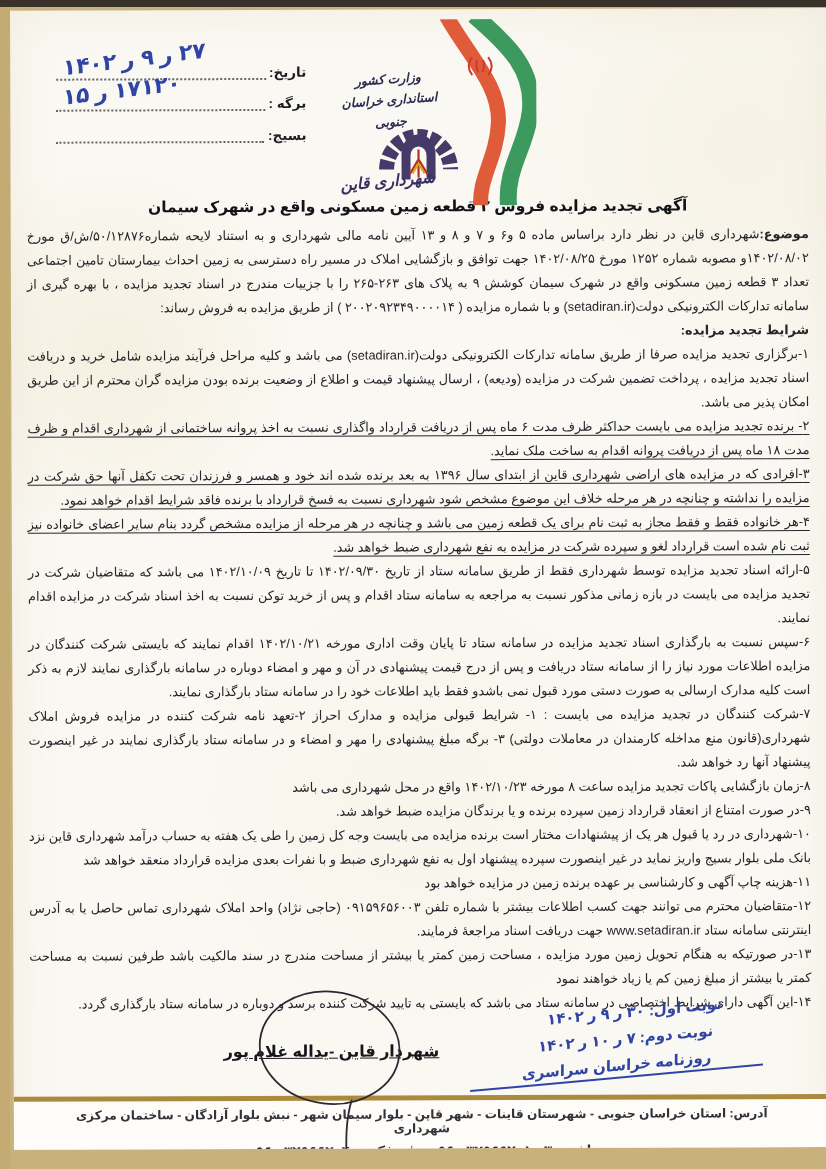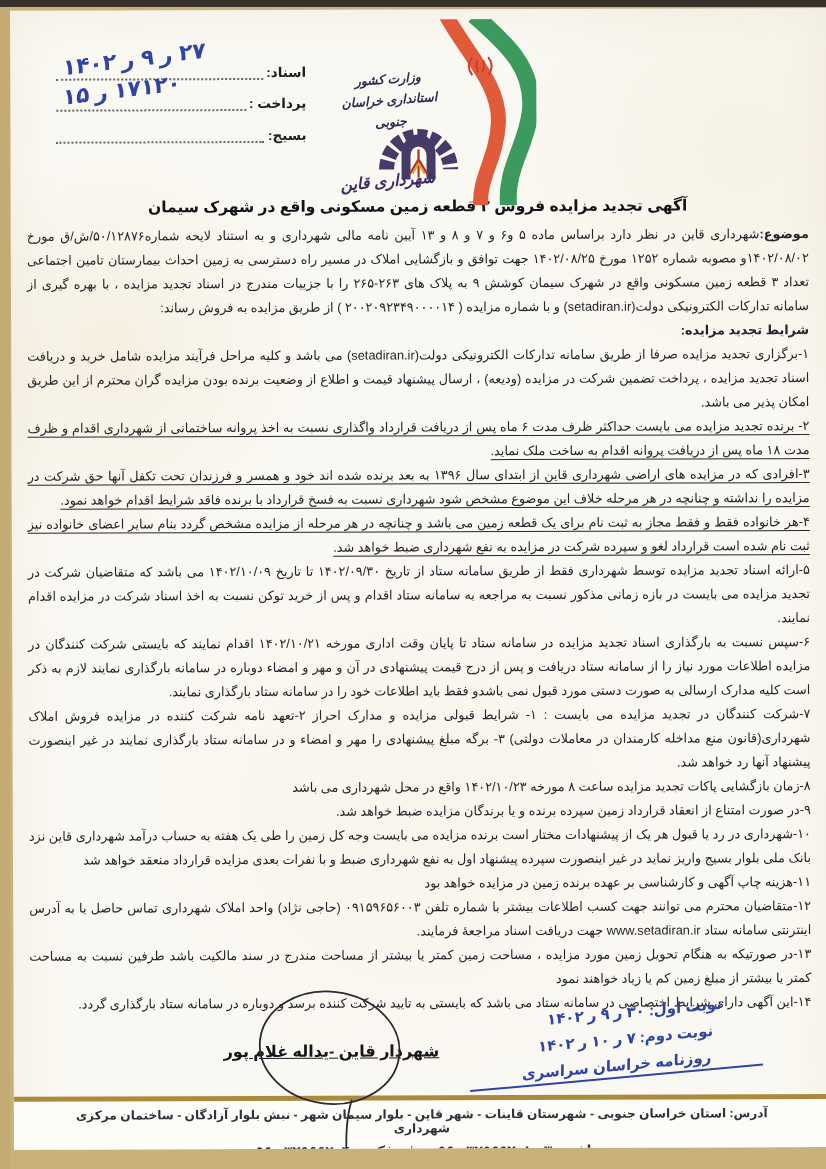--- a/index.html
+++ b/index.html
@@ -74,26 +74,26 @@
 
 <div class="top-edge"></div>
 <div class="side-edge"></div>
 
 <div class="page">
 
   <div class="hdr">
 
     <div class="meta">
       <div class="meta-row">
-        <span class="meta-label">اسناد:</span>
+        <span class="meta-label">تاریخ:</span>
         <span class="dots"></span>
         <span class="hand">۲۷ ر ۹ ر ۱۴۰۲</span>
       </div>
       <div class="meta-row">
-        <span class="meta-label">پرداخت :</span>
+        <span class="meta-label">برگه :</span>
         <span class="dots"></span>
         <span class="hand">۱۷۱۲۰ ر ۱۵</span>
       </div>
       <div class="meta-row">
         <span class="meta-label">بسیج:</span>
         <span class="dots"></span>
         <span class="hand"></span>
       </div>
     </div>
 

